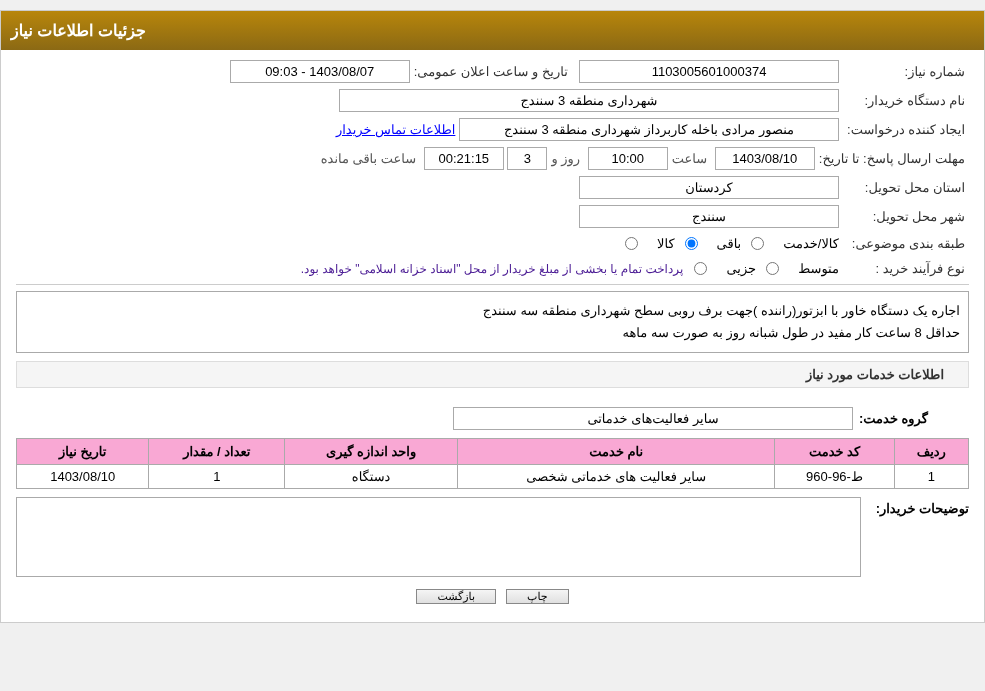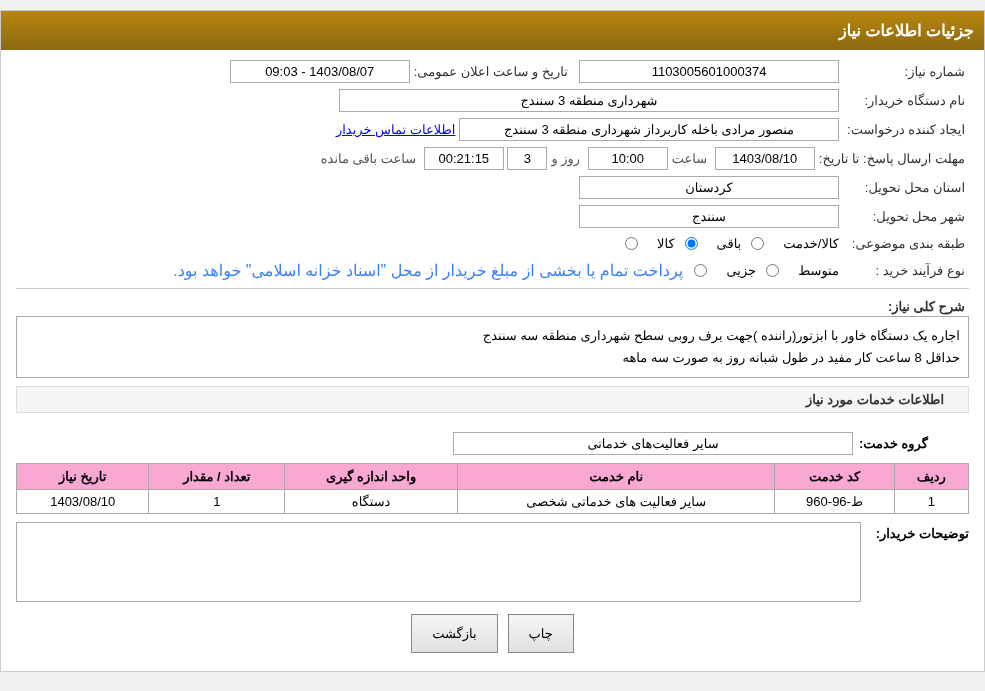--- a/index.html
+++ b/index.html
@@ -11,21 +11,21 @@
     }
     .page-wrapper {
       max-width: 985px;
       margin: 10px auto;
       background: #fff;
       border: 1px solid #ccc;
     }
     .header-bar {
       background: linear-gradient(to bottom, #b8860b, #8b6914);
       color: #fff;
-      text-align: right;
+      text-align: left;
       padding: 10px;
       font-size: 16px;
       font-weight: bold;
     }
     .content {
       padding: 10px 15px;
     }
     .form-row {
       display: flex;
       align-items: center;
@@ -126,22 +126,22 @@
       padding-top: 4px;
     }
     .button-row {
       display: flex;
       justify-content: center;
       gap: 10px;
       margin: 12px 0 8px;
       direction: ltr;
     }
     .btn {
-      padding: 11px 20px;
-      font-size: 13px;
+      padding: 0 20px;
+      font-size: 11px;
       font-family: Tahoma, Arial, sans-serif;
       cursor: pointer;
       border: 1px solid #888;
       background: linear-gradient(to bottom, #f5f5f5, #e0e0e0);
     }
     .divider { border: none; border-top: 1px solid #ccc; margin: 6px 0; }
     .inline-label { color: #555; font-size: 13px; padding: 0 4px; }
     .row-flex { display: flex; align-items: center; gap: 6px; width: 100%; margin-bottom: 6px; flex-wrap: wrap; }
     .group-label { font-weight: bold; min-width: 110px; text-align: left; }
   </style>
@@ -225,27 +225,26 @@
         <div class="radio-item">
           <span>متوسط</span>
           <input type="radio" name="purchase_type" style="">
         </div>
         <div class="radio-item">
           <span>جزیی</span>
           <input type="radio" name="purchase_type" style="">
         </div>
       </div>
       &nbsp;&nbsp;
-      <span class="label" style="color:#3b82f6; font-size:16px;">پرداخت تمام یا بخشی از مبلغ خریدار از محل "اسناد خزانه اسلامی" خواهد بود.</span>
+      <span class="label" style="color:#4c1d95; font-size:12px;">پرداخت تمام یا بخشی از مبلغ خریدار از محل "اسناد خزانه اسلامی" خواهد بود.</span>
     </div>
 
     <hr class="divider">
 
     <div class="form-row" style="align-items: flex-start;">
-      <span class="label label-right" style="font-weight:bold; padding-top:4px;">شرح کلی نیاز:</span>
       <div class="description-box">
         <span style="white-space: pre-line;">اجاره یک دستگاه خاور با ابزتور(راننده )جهت برف روبی سطح شهرداری منطقه سه سنندج
 حداقل 8 ساعت کار مفید در طول شبانه روز به صورت سه ماهه</span>
       </div>
     </div>
 
     <div class="section-title">اطلاعات خدمات مورد نیاز</div>
 
     <div class="row-flex">
       <span class="group-label">گروه خدمت:</span>

